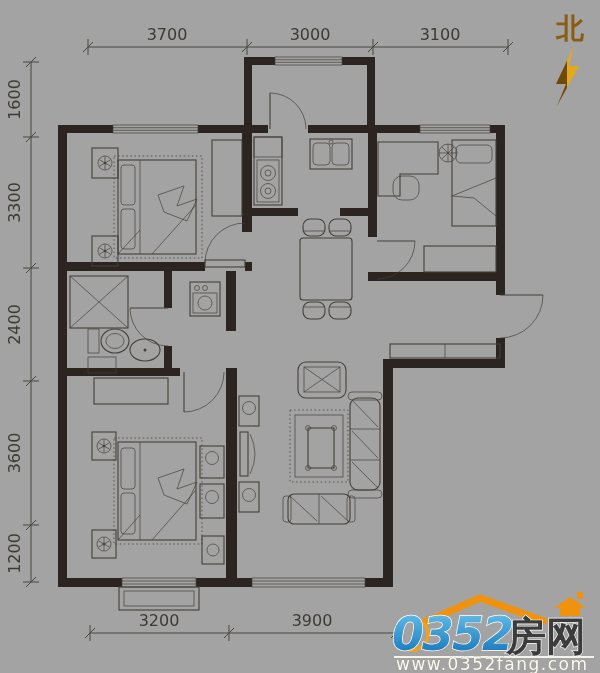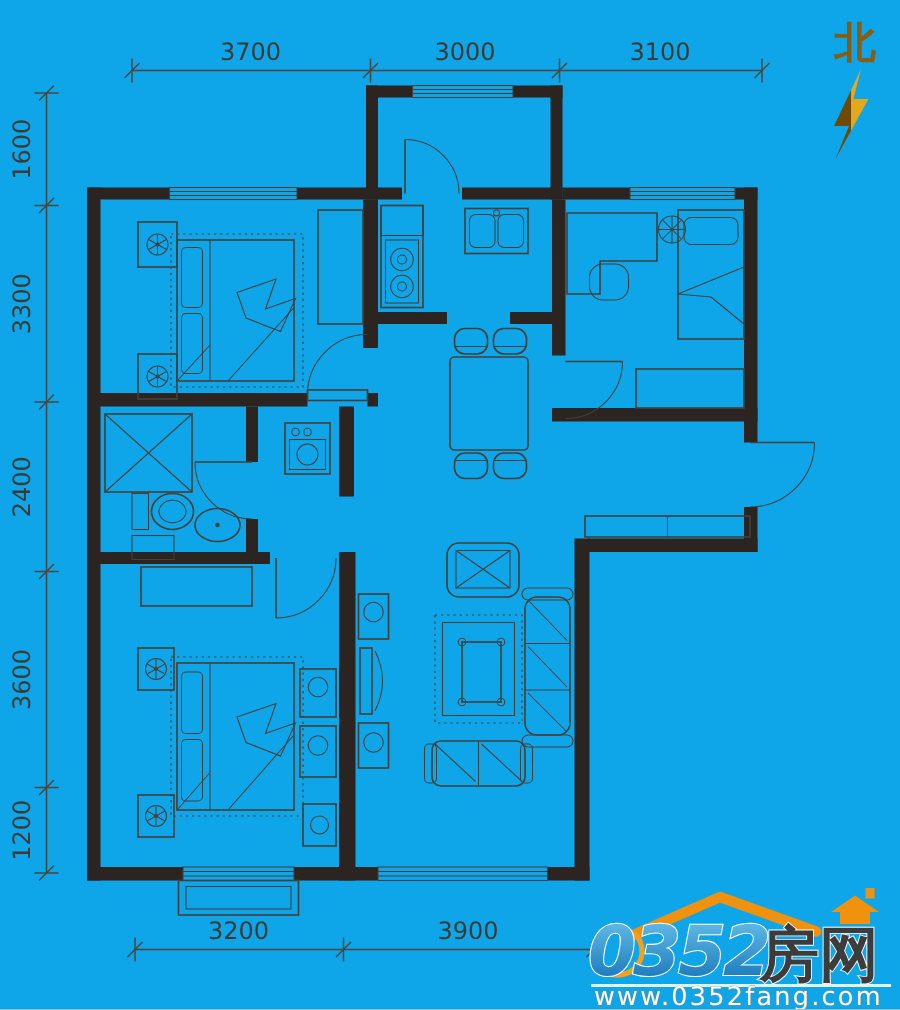--- a/index.html
+++ b/index.html
@@ -1,16 +1,16 @@
 <!DOCTYPE html>
 <html><head>
 <meta charset="utf-8">
 <style>
   html,body{margin:0;padding:0;background:#d8d4c0;}
-  .stage{position:relative;width:600px;height:673px;background:#0ea5e9;overflow:hidden;
+  .stage{position:relative;width:600px;height:673px;background:#a3a3a3;overflow:hidden;
          font-family:"DejaVu Sans",sans-serif;}
   svg{position:absolute;left:0;top:0;}
   .wall{fill:#2b2421;stroke:none;}
   .ln{fill:none;stroke:#45403a;stroke-width:1.1;}
   .thin{fill:none;stroke:#45403a;stroke-width:0.7;}
   .fringe{fill:none;stroke:#45403a;stroke-width:0.8;stroke-dasharray:1.5 2.6;}
   .dimln{fill:none;stroke:#4a463e;stroke-width:1;}
   .dimtext{font-size:16px;fill:#3d3a33;}
   .mid{text-anchor:middle;}
   .compass-text{font-size:28px;font-weight:bold;fill:#8a5c12;}

